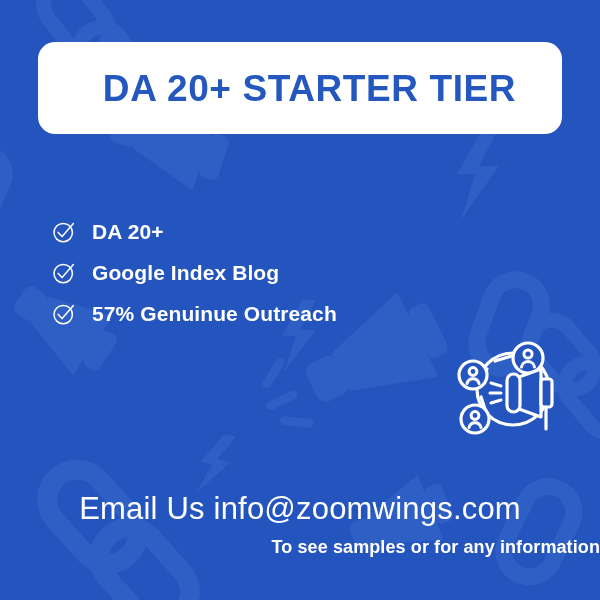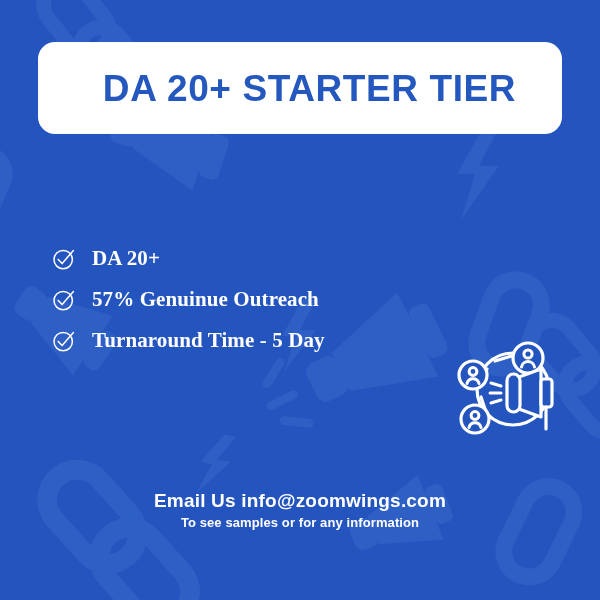--- a/index.html
+++ b/index.html
@@ -49,23 +49,22 @@
     font-weight: bold;
     letter-spacing: 0.6px;
     line-height: 1;
     white-space: nowrap;
     text-align: center;
   }
   
   #feature-list {
     position: absolute;
     left: 52px;
-    top: 238px;
+    top: 211px;
     width: 440px;
-    font-family: Liberation Serif, serif;
   }
   .feature-row {
     display: flex;
     align-items: center;
     height: 41px;
   }
   .check-icon {
     flex: 0 0 auto;
     width: 24px;
     height: 24px;
@@ -91,34 +90,35 @@
   
   #footer {
     position: absolute;
     left: 0;
     top: 490px;
     width: 600px;
     text-align: center;
   }
   #email-line {
     color: #ffffff;
-    font-size: 19px;
-    font-weight: bold;
+    font-size: 31px;
+    font-weight: normal;
     line-height: 1.2;
     letter-spacing: 0.2px;
     white-space: nowrap;
   }
   #footer-note {
-    margin-top: 2px;
+    margin-top: 10px;
     color: #ffffff;
-    font-size: 13px;
+    font-size: 18px;
     font-weight: bold;
     line-height: 1.2;
     letter-spacing: 0.1px;
     white-space: nowrap;
+    text-align: right;
   }
 </style>
 </head>
 <body>
 
 <div id="poster">
 
   <svg id="bg-pattern" viewBox="0 0 600 600" aria-hidden="true">
     <g fill="#3466CA" opacity="0.62">
 
@@ -208,36 +208,36 @@
 
     <div class="feature-row">
       <svg class="check-icon" viewBox="0 0 24 24" aria-hidden="true">
         <circle cx="11.2" cy="12.6" r="9.2" fill="none" stroke="#ffffff" stroke-width="1.5"></circle>
         <path d="M6.2 12.4 L10.1 16.6 L21.4 3.6" fill="none" stroke="#ffffff" stroke-width="1.5" stroke-linecap="round" stroke-linejoin="round"></path>
       </svg>
       <span class="feature-label">DA 20+</span>
     </div>
 
 
+    <div class="feature-row">
+      <svg class="check-icon" viewBox="0 0 24 24" aria-hidden="true">
+        <circle cx="11.2" cy="12.6" r="9.2" fill="none" stroke="#ffffff" stroke-width="1.5"></circle>
+        <path d="M6.2 12.4 L10.1 16.6 L21.4 3.6" fill="none" stroke="#ffffff" stroke-width="1.5" stroke-linecap="round" stroke-linejoin="round"></path>
+      </svg>
+      <span class="feature-label">Google Index Blog</span>
+    </div>
 
     <div class="feature-row">
       <svg class="check-icon" viewBox="0 0 24 24" aria-hidden="true">
         <circle cx="11.2" cy="12.6" r="9.2" fill="none" stroke="#ffffff" stroke-width="1.5"></circle>
         <path d="M6.2 12.4 L10.1 16.6 L21.4 3.6" fill="none" stroke="#ffffff" stroke-width="1.5" stroke-linecap="round" stroke-linejoin="round"></path>
       </svg>
       <span class="feature-label">57% Genuinue Outreach</span>
     </div>
 
-    <div class="feature-row">
-      <svg class="check-icon" viewBox="0 0 24 24" aria-hidden="true">
-        <circle cx="11.2" cy="12.6" r="9.2" fill="none" stroke="#ffffff" stroke-width="1.5"></circle>
-        <path d="M6.2 12.4 L10.1 16.6 L21.4 3.6" fill="none" stroke="#ffffff" stroke-width="1.5" stroke-linecap="round" stroke-linejoin="round"></path>
-      </svg>
-      <span class="feature-label">Turnaround Time - 5 Day</span>
-    </div>
 
   </div>
 
   <svg id="outreach-icon" viewBox="0 0 108 100" aria-hidden="true">
     <g fill="none" stroke="#ffffff" stroke-width="3.2" stroke-linecap="round" stroke-linejoin="round">
 
       <circle cx="56" cy="50" r="36"></circle>
 
       <path d="M30,30 L24,42"></path>
       <path d="M24,58 L28,70"></path>

